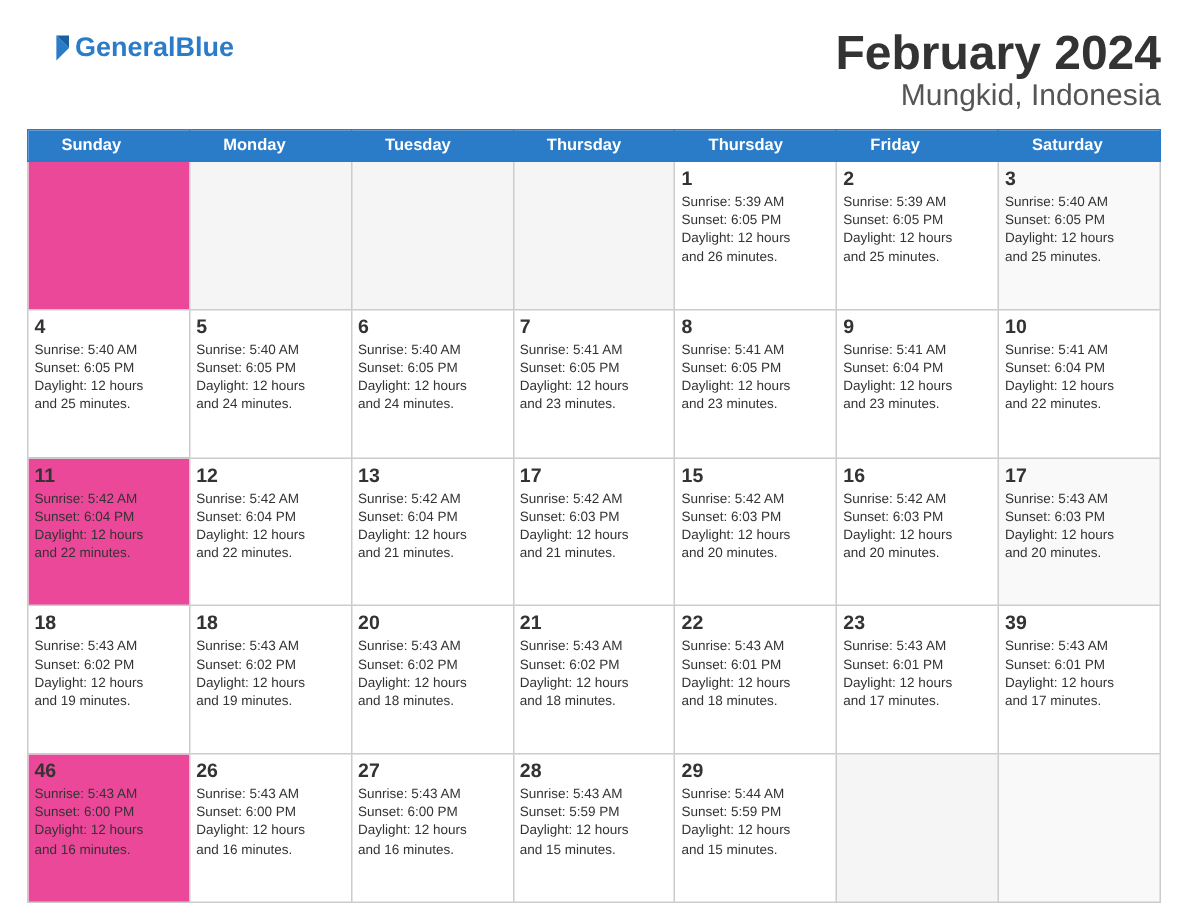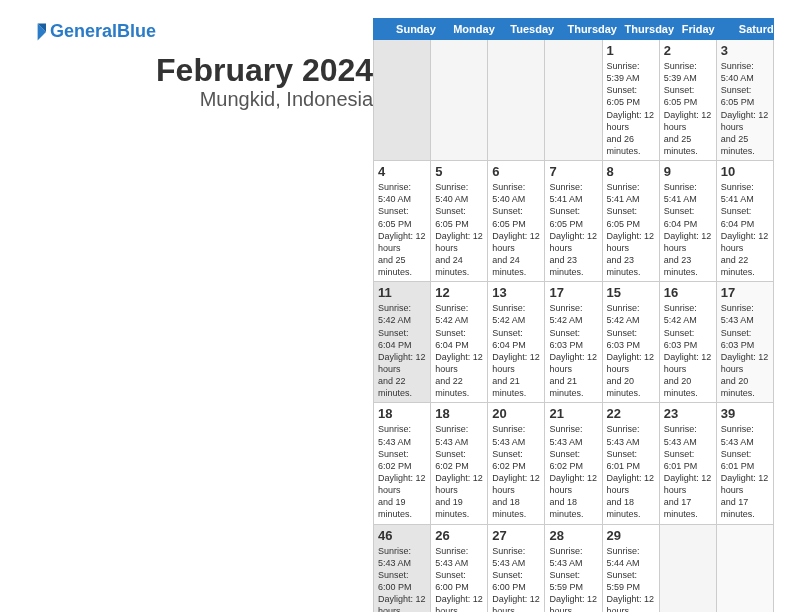--- a/index.html
+++ b/index.html
@@ -8,21 +8,21 @@
       background: #fff;
       width: 792px;
       height: 612px;
       overflow: hidden;
     }
     .page {
       width: 792px;
       height: 612px;
       padding: 18px 18px 10px 18px;
       display: flex;
-      flex-direction: row;
+      flex-direction: column;
     }
     .header {
       display: flex;
       justify-content: space-between;
       align-items: flex-start;
       margin-bottom: 10px;
     }
     .logo {
       display: flex;
       align-items: center;
@@ -42,21 +42,20 @@
       height: 28px;
     }
     .title-block {
       text-align: right;
     }
     .month-title {
       font-size: 32px;
       font-weight: bold;
       color: #333;
       line-height: 1.1;
-      margin-top: 35px;
     }
     .location {
       font-size: 20px;
       color: #555;
     }
     .calendar {
       flex: 1;
       border-collapse: collapse;
       width: 100%;
       table-layout: fixed;
@@ -93,21 +92,21 @@
       color: #333;
       line-height: 1.35;
     }
     .calendar tbody tr:nth-child(even) td:not(.empty) {
       background: #fff;
     }
     .calendar tbody tr td:nth-child(7) {
       background: #f9f9f9;
     }
     .calendar tbody tr td:nth-child(1) {
-      background: #e5e5e5;
+      background: #ec4899;
     }
   </style>
 </head>
 <body>
 
 <div class="page">
   <div class="header">
     <div class="logo">
       <svg class="logo-icon" viewBox="0 0 40 40">
         <rect x="0" y="0" width="40" height="40" fill="white"></rect>

